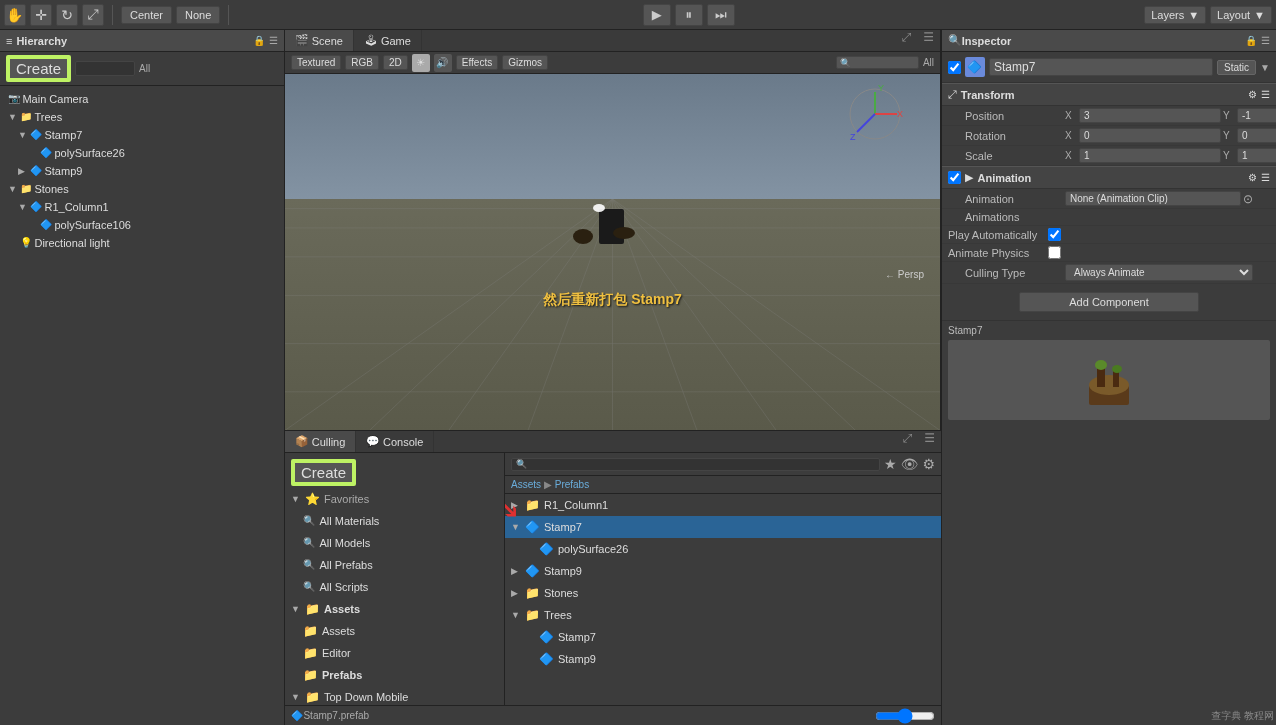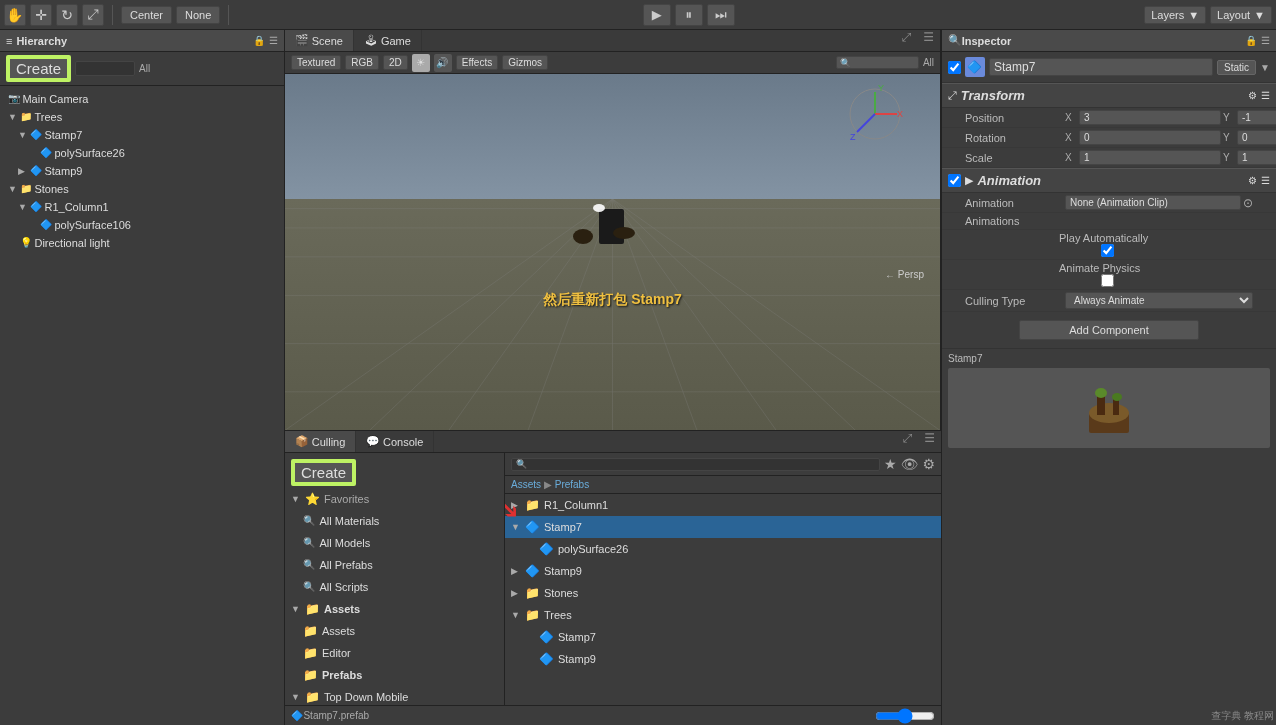--- a/index.html
+++ b/index.html
@@ -299,41 +299,40 @@
     }
 
     .component-header {
       display: flex; align-items: center; gap: 4px;
       padding: 4px 6px;
       background: #444;
       border-bottom: 1px solid #333;
       border-top: 1px solid #555;
       cursor: pointer;
     }
-    .component-title { font-weight: bold; font-size: 13px; color: #ddd; font-style: italic; }
+    .component-title { font-weight: bold; font-size: 11px; color: #ddd; }
 
     .prop-row {
       display: flex; align-items: center;
       padding: 2px 23px;
       border-bottom: 1px solid #383838;
     }
     .prop-label { width: 100px; color: #bbb; font-size: 11px; flex-shrink: 0; }
     .prop-field {
       background: #555; border: 1px solid #444; color: #ddd;
       padding: 1px 4px; font-size: 10px; border-radius: 2px;
       min-width: 50px;
     }
     .prop-xyz { display: flex; gap: 2px; align-items: center; }
     .xyz-label { font-size: 10px; color: #aaa; width: 12px; }
 
     .checkbox-row {
       display: flex; align-items: center;
       padding: 2px 6px;
       border-bottom: 1px solid #383838;
-      flex-direction: column;
     }
     .prop-checkbox { margin-right: 4px; }
 
     .anim-field {
       flex: 1;
       background: #555; border: 1px solid #444; color: #ddd;
       padding: 1px 4px; font-size: 10px; border-radius: 2px;
     }
     .dropdown-field {
       background: #555; border: 1px solid #444; color: #ddd;

